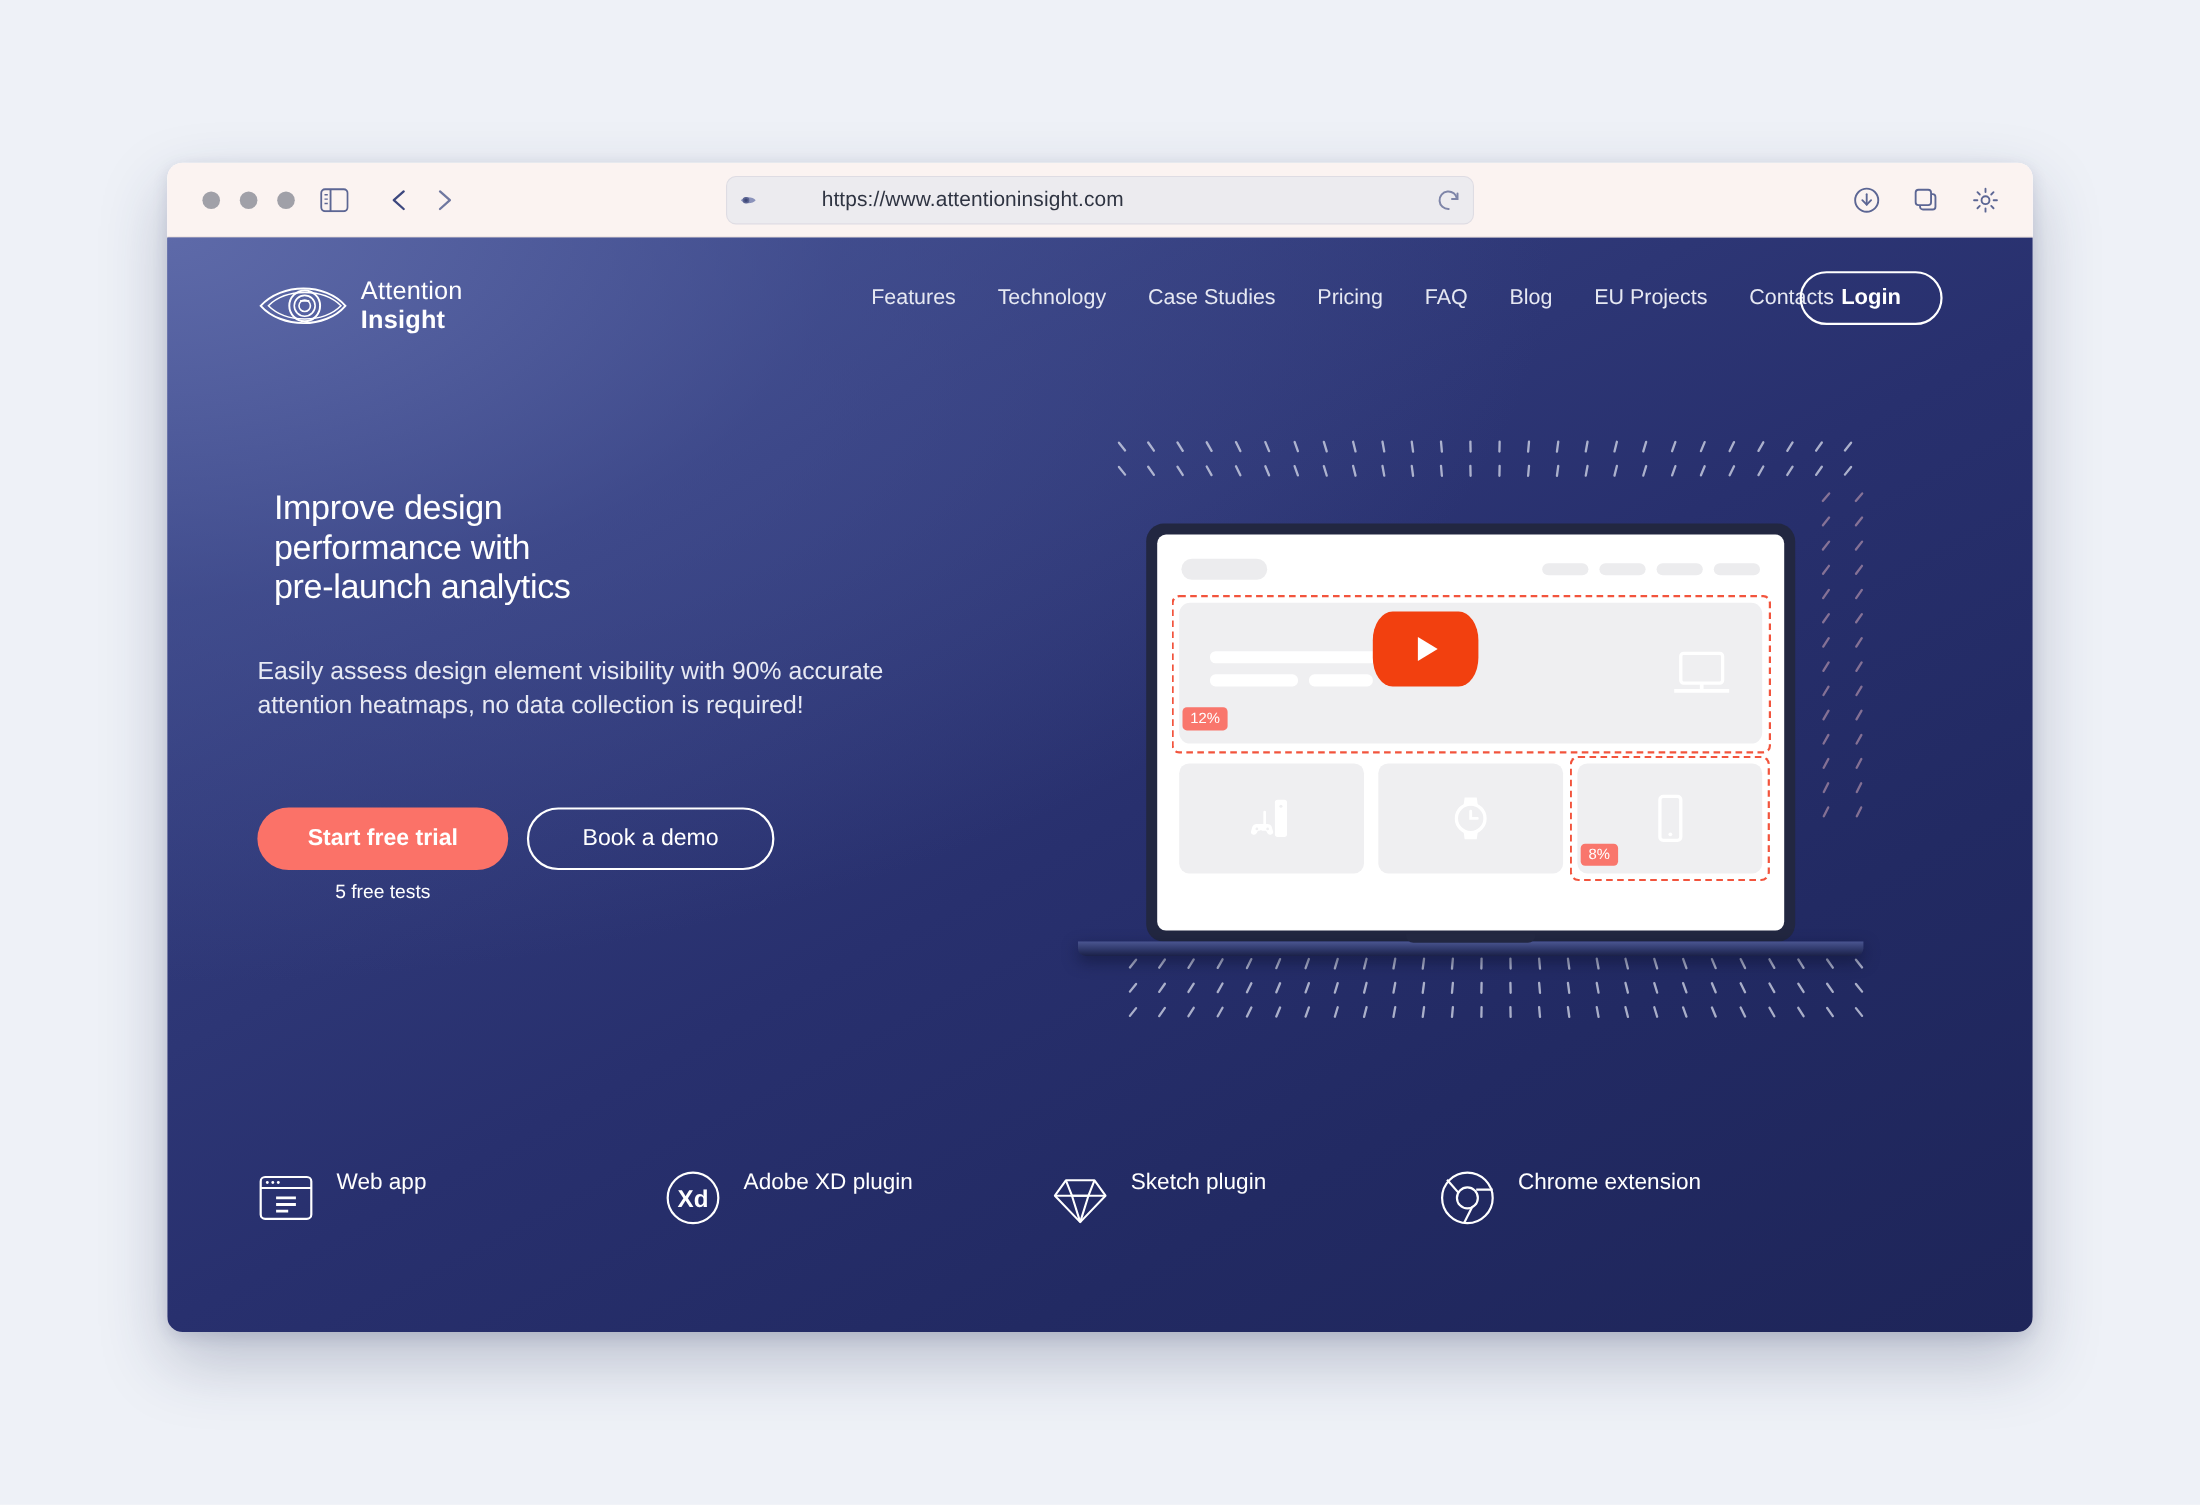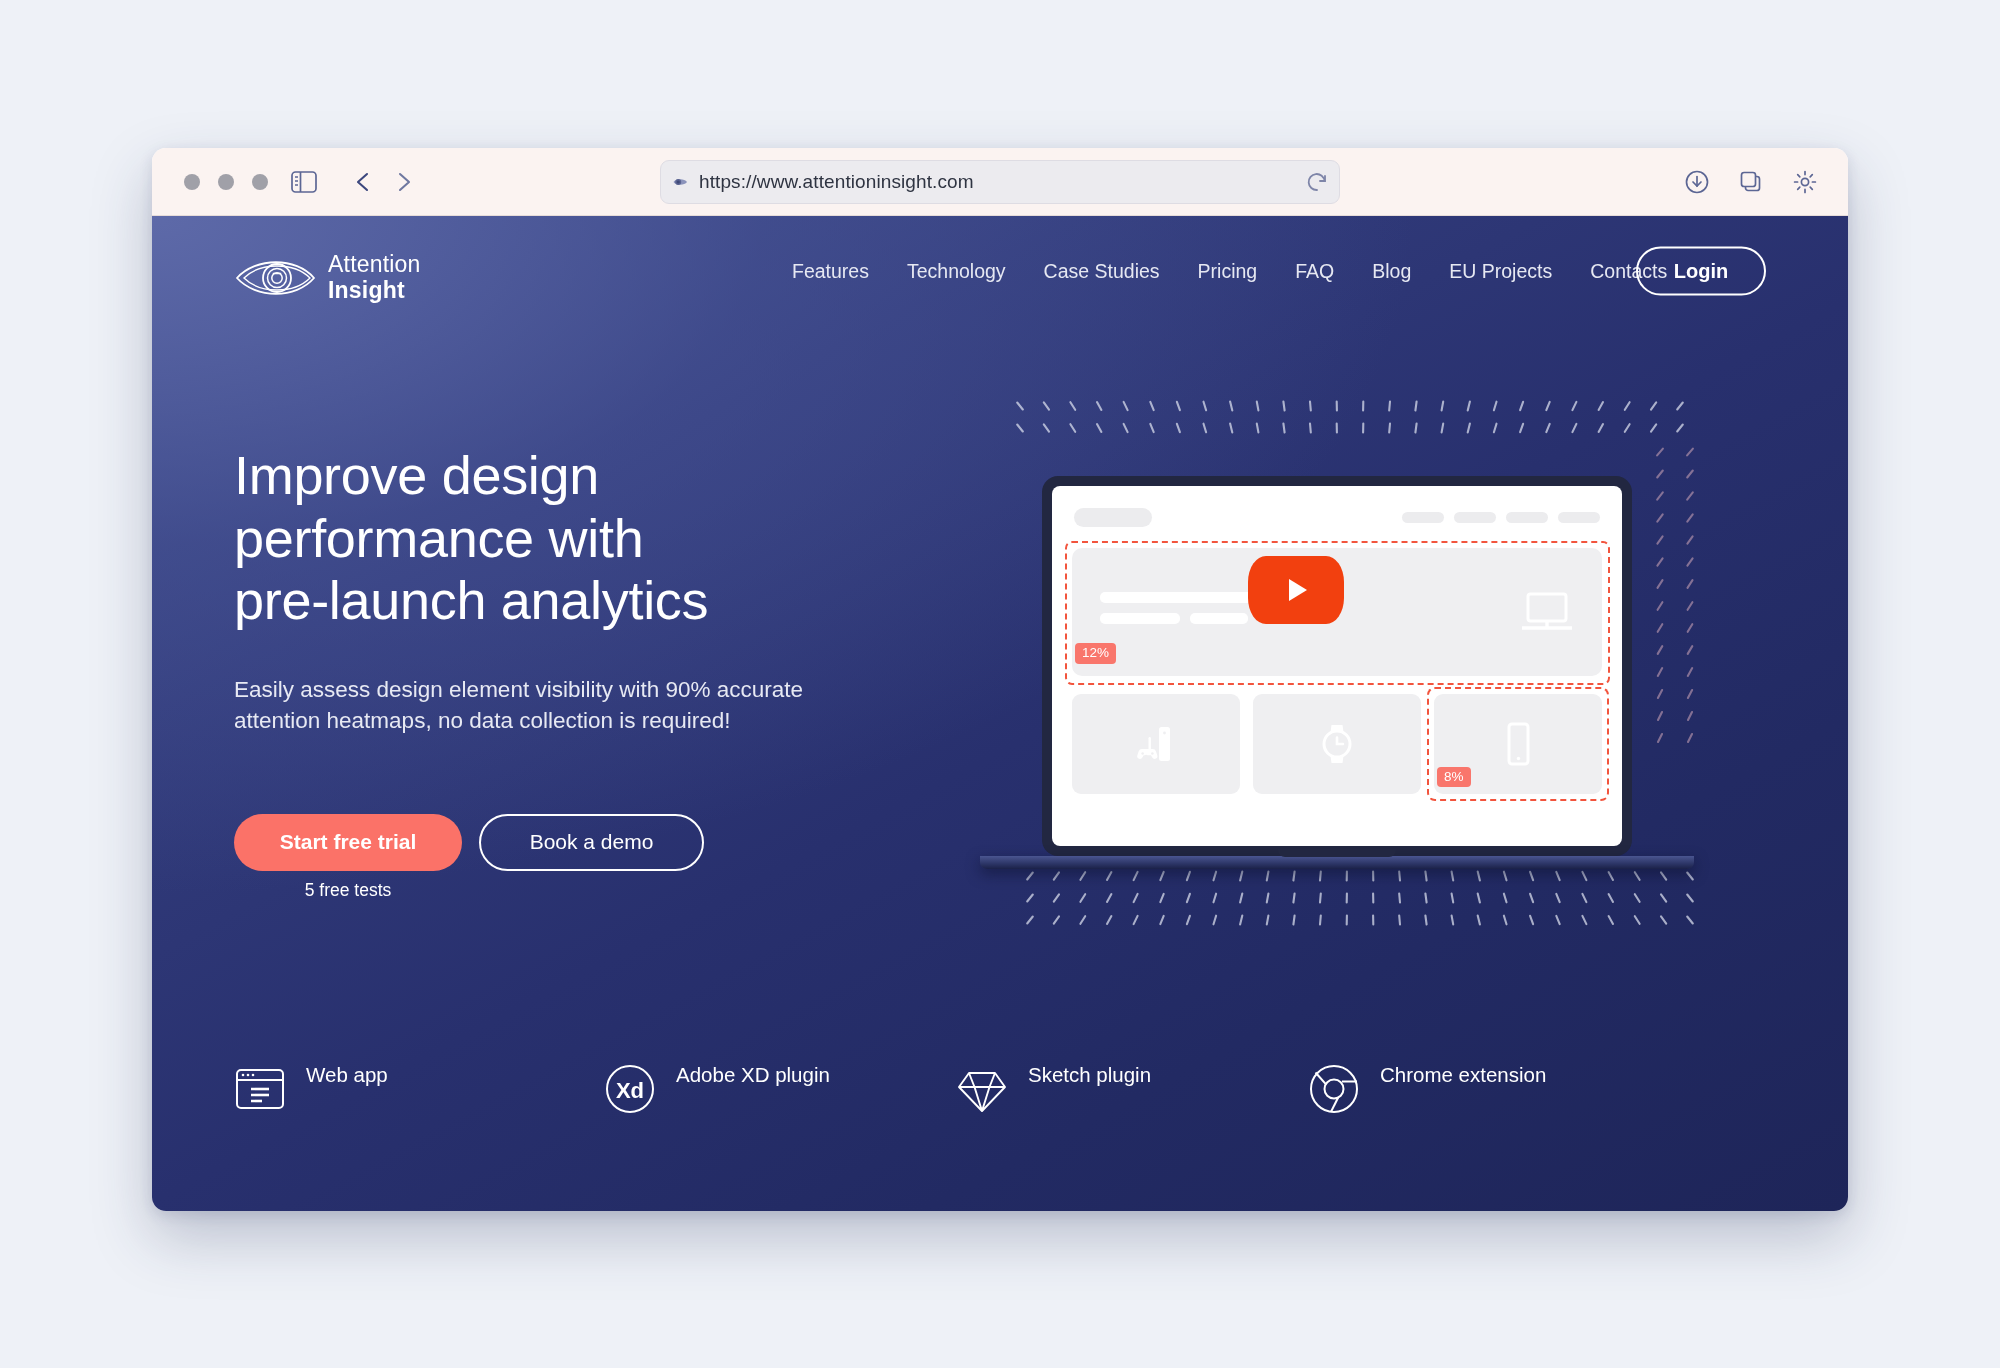--- a/index.html
+++ b/index.html
@@ -43,21 +43,21 @@
     top:12px; width:680px; height:44px;
     background:#ecebef;
     border:1px solid #dedce3;
     border-radius:9px;
     display:flex; align-items:center;
     padding:0 10px;
   }
   .urlbar .eye { width:20px; height:20px; margin-right:8px; flex:0 0 auto; }
   .urltext {
     font-size:19px; color:#2f3442; letter-spacing:.1px; flex:1 1 auto;
-    white-space:nowrap; overflow:hidden;
+    white-space:nowrap; overflow:hidden;margin-left:48px;
   }
   .reload { width:24px; height:24px; flex:0 0 auto; opacity:.75; }
 
   .tools { position:absolute; right:30px; top:50%; transform:translateY(-50%); display:flex; gap:28px; align-items:center; }
   .tool { width:26px; height:26px; }
 
   
   .hero {
     position:relative;
     height:995px;
@@ -79,22 +79,23 @@
   .login {
     position:absolute; right:82px; top:50%; transform:translateY(-50%);
     width:130px; height:49px; border:2px solid #fff; border-radius:26px;
     background:transparent; color:#fff; font-size:20px; font-weight:bold;
     display:flex; align-items:center; justify-content:center; cursor:pointer;
   }
 
   
   .left { position:absolute; left:82px; top:228px; width:720px; }
   h1.headline {
-    color:#fff; font-size:54px; font-weight:400; line-height:1.16; letter-spacing:-.3px;
+    color:#fff; font-size:31px; font-weight:400; line-height:1.16; letter-spacing:-.3px;
     white-space:pre-line;
+    margin-left:15px;
   }
   .sub {
     margin-top:42px; color:#e7e9f3; font-size:22.5px; line-height:1.38; white-space:pre-line;
   }
   .ctas { margin-top:78px; display:flex; align-items:flex-start; gap:17px; }
   .btn-primary {
     width:228px; height:57px; border-radius:30px; border:none;
     background:#fb7268; color:#fff; font-size:21px; font-weight:bold; cursor:pointer;
   }
   .btn-ghost {

